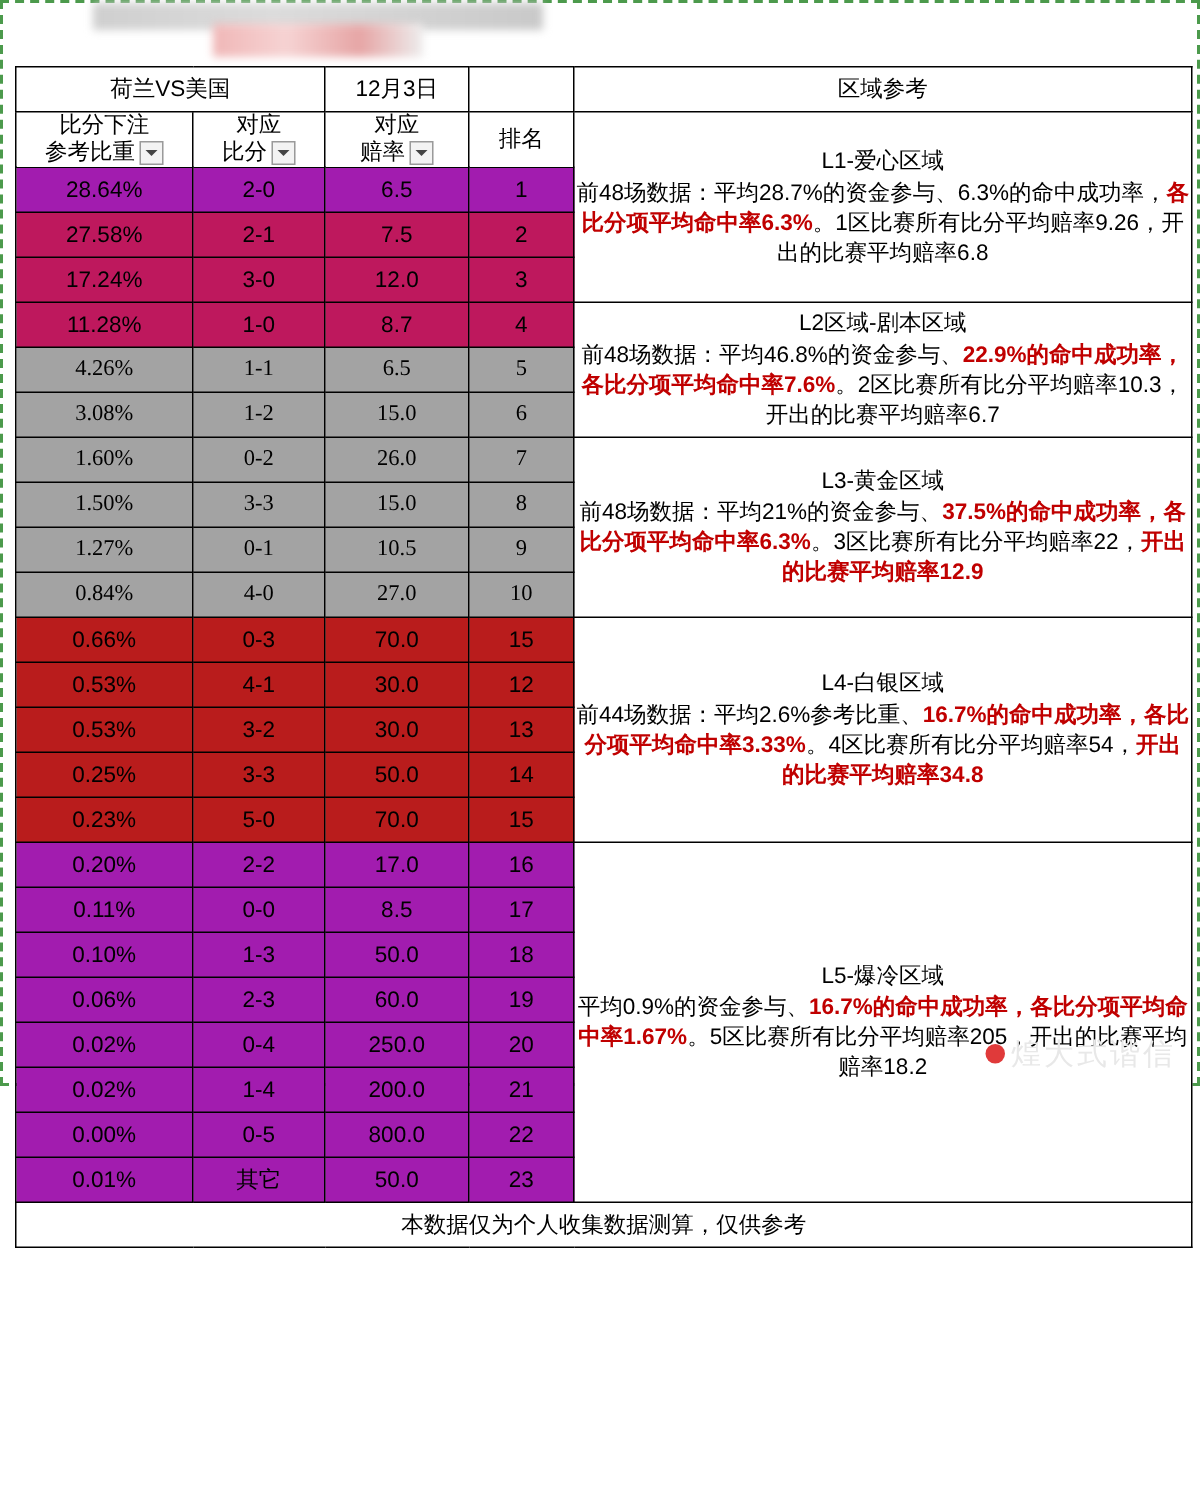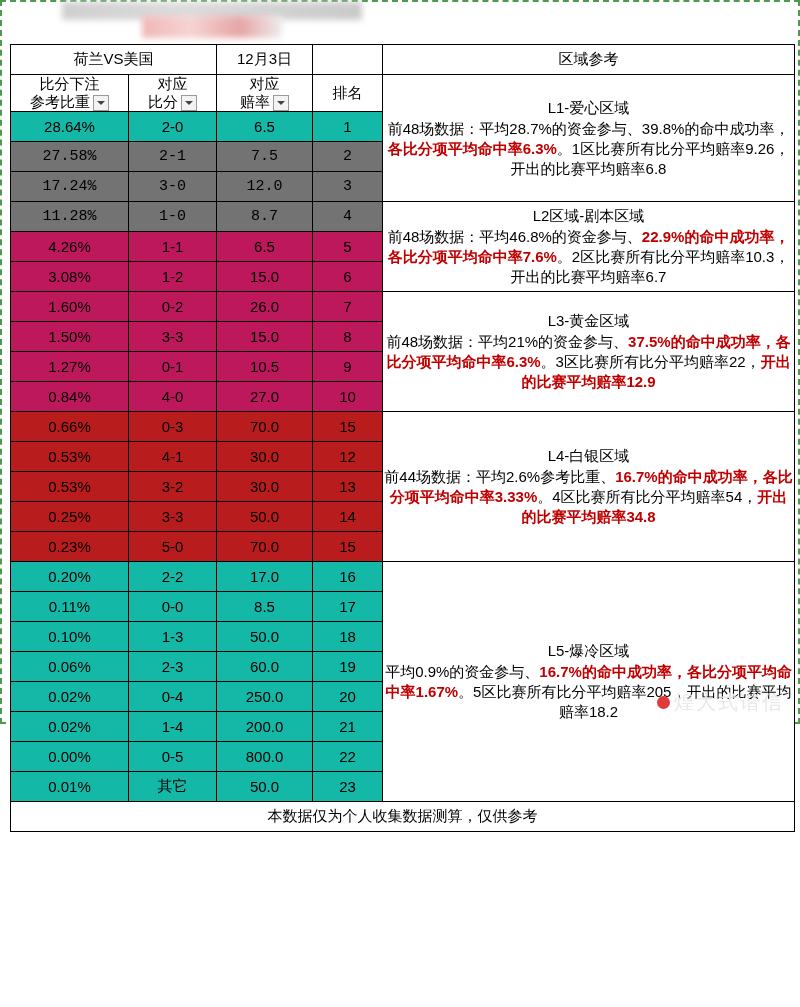--- a/index.html
+++ b/index.html
@@ -91,23 +91,23 @@
   .pct {
     text-align: right;
     padding-right: 8px;
     color: #d46a1e;
     font-size: 16px;
   }
   .score { font-size: 16px; }
   .odds  { font-size: 16px; margin-top: 16px; }
   .rank  { font-size: 15px; }
 
-  .y  { background: #14b8a6; }
-  .g  { background: #737373; font-family: Liberation Mono, monospace; }
-  .o  { background: #be185d; }
+  .y  { background: #a21caf; }
+  .g  { background: #be185d; }
+  .o  { background: #a3a3a3; font-family: Liberation Serif, serif; }
   .s  { background: #b91c1c; }
   .w  { background: #ffffff; }
 
   .note-cell {
     text-align: left;
     vertical-align: top;
     padding: 4px 6px 4px 7px;
     font-size: 14.5px;
     line-height: 20px;
     color: #000;
@@ -172,21 +172,21 @@
           <span>比分</span><span class="filt"></span>
         </td>
         <td class="hdr w">
           <span>对应</span><br>
           <span>赔率</span><span class="filt"></span>
         </td>
         <td class="hdr w">排名</td>
         <td class="note-cell w" rowspan="4">
           <span class="note-title">L1-爱心区域</span>
           <span>
-            <span>前48场数据：平均28.7%的资金参与、39.8%的命中成功率，</span><b>各比分项平均命中率6.3%</b><span>。1区比赛所有比分平均赔率9.26，开出的比赛平均赔率6.8</span>
+            <span>前48场数据：平均28.7%的资金参与、6.3%的命中成功率，</span><b>各比分项平均命中率6.3%</b><span>。1区比赛所有比分平均赔率9.26，开出的比赛平均赔率6.8</span>
           </span>
         </td>
       </tr>
 
       <tr>
         <td class="pct y">28.64%</td>
         <td class="score y">2-0</td>
         <td class="odds y">6.5</td>
         <td class="rank y">1</td>
       </tr>

